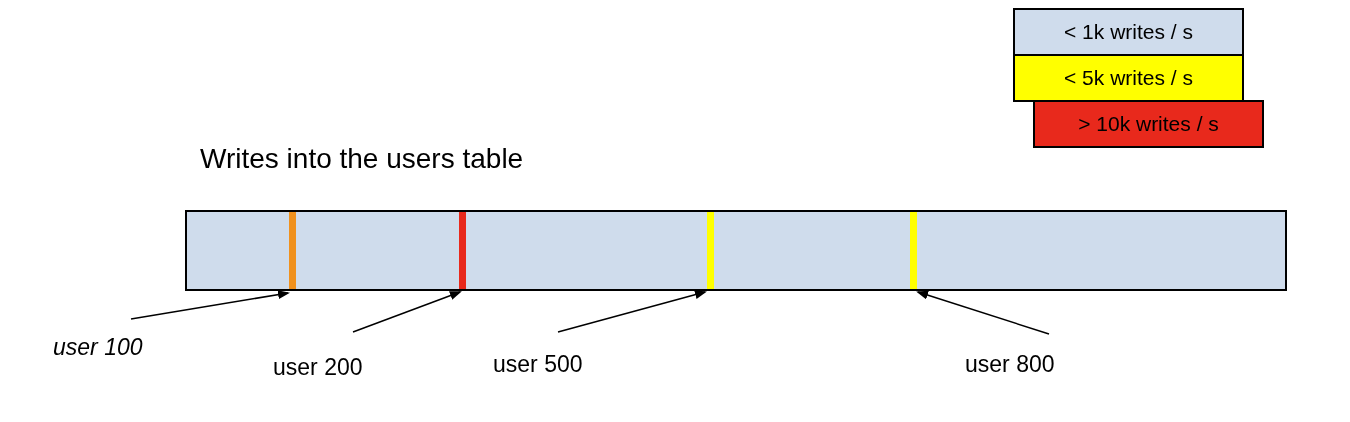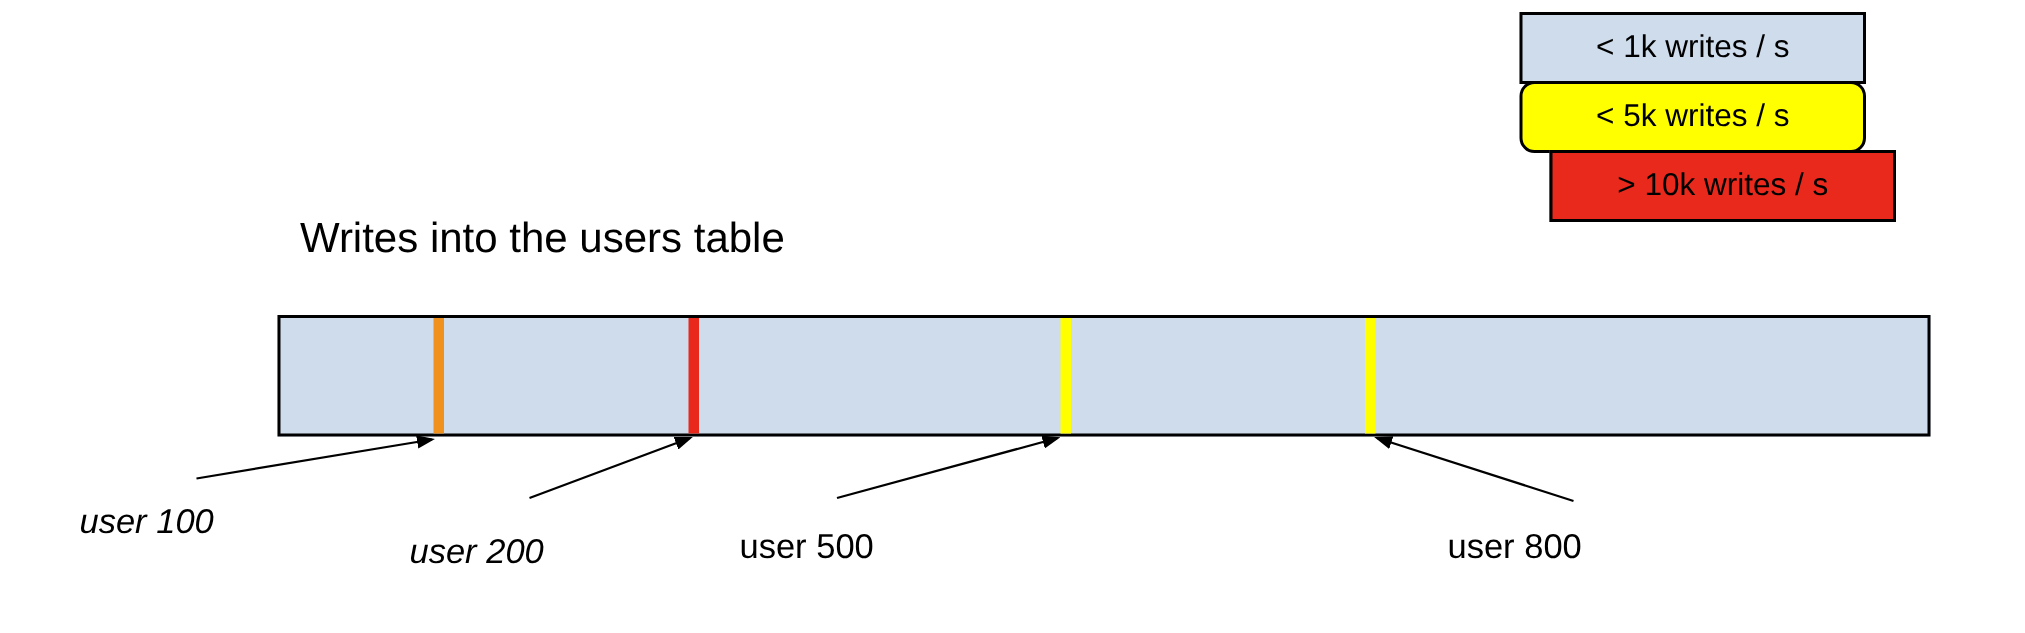--- a/index.html
+++ b/index.html
@@ -56,21 +56,21 @@
     white-space: nowrap;
   }
   .legend-row + .legend-row { margin-top: -2px; }
   .user-label {
     position: absolute;
     font-size: 23px;
     line-height: 27px;
     white-space: nowrap;
   }
   .user-label-1 { left: 53px;  top: 334px; font-style: italic; }
-  .user-label-2 { left: 273px; top: 354px; font-style: italic; }
+  .user-label-2 { left: 273px; top: 354px; }
   .user-label-3 { left: 493px; top: 351px; }
   .user-label-4 { left: 965px; top: 351px; }
   .arrows-overlay {
     position: absolute;
     left: 0; top: 0;
     width: 1350px;
     height: 422px;
     pointer-events: none;
   }
 </style>
@@ -83,21 +83,21 @@
 
   <div class="table-bar" style="background-color: rgb(207, 220, 236);">
     <span class="stripe stripe-1" style="background-color: rgb(240, 145, 30);"></span>
     <span class="stripe stripe-2" style="background-color: rgb(232, 41, 28);"></span>
     <span class="stripe stripe-3" style="background-color: rgb(255, 255, 0);"></span>
     <span class="stripe stripe-4" style="background-color: rgb(255, 255, 0);"></span>
   </div>
 
   <div class="legend">
     <div class="legend-row" style="background-color: rgb(207, 220, 236);">&lt; 1k writes / s</div>
-    <div class="legend-row" style="background-color: rgb(255, 255, 0); border-radius: 10px;">&lt; 5k writes / s</div>
+    <div class="legend-row" style="background-color: rgb(255, 255, 0);">&lt; 5k writes / s</div>
     <div class="legend-row" style="background-color: rgb(232, 41, 28); margin-left: 20px;">&gt; 10k writes / s</div>
   </div>
 
   <div class="user-label user-label-1">user 100</div>
   <div class="user-label user-label-2">user 200</div>
   <div class="user-label user-label-3">user 500</div>
   <div class="user-label user-label-4">user 800</div>
 
   <svg class="arrows-overlay" viewBox="0 0 1350 422" xmlns="http://www.w3.org/2000/svg">
     <defs>

